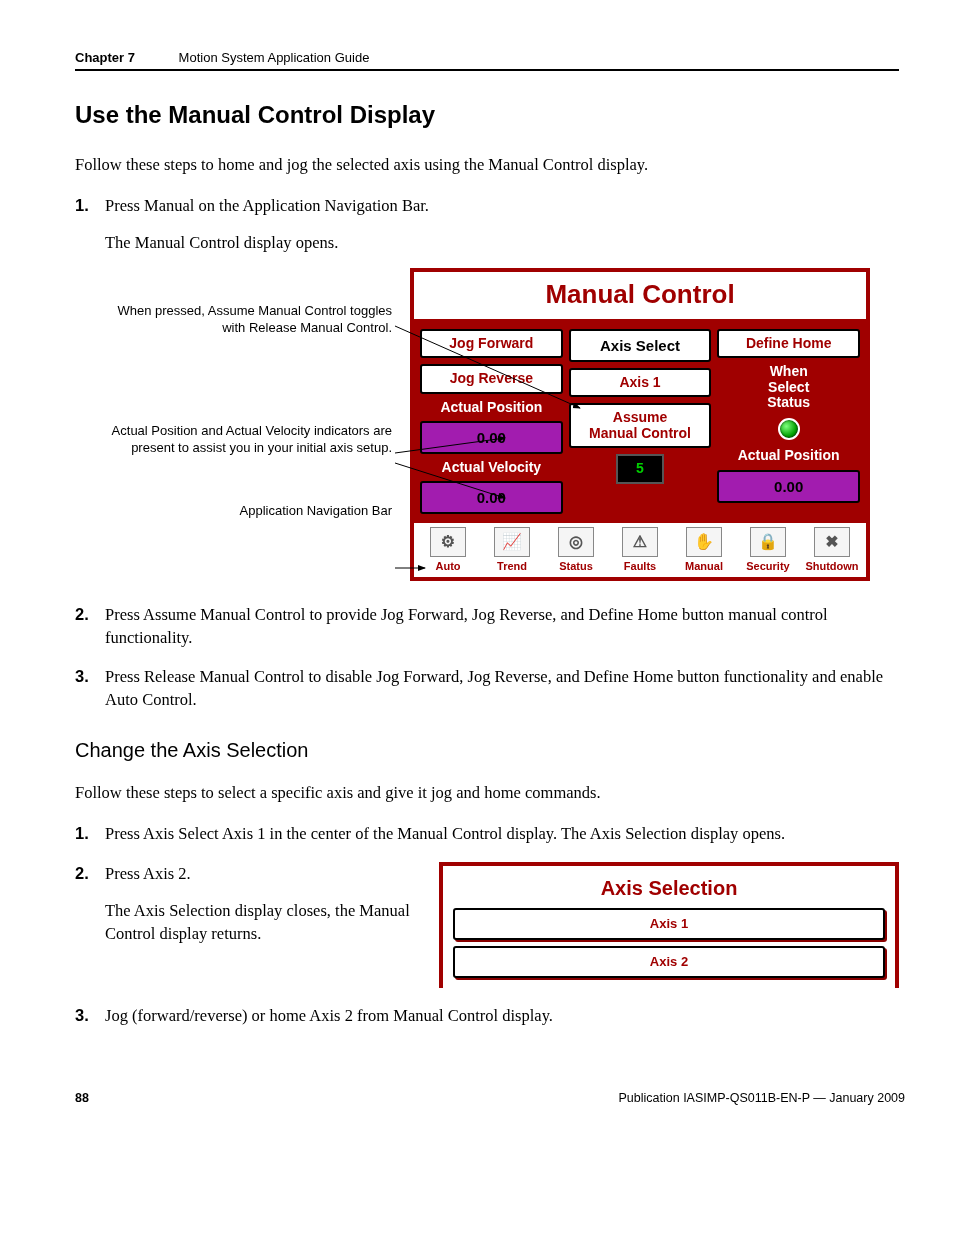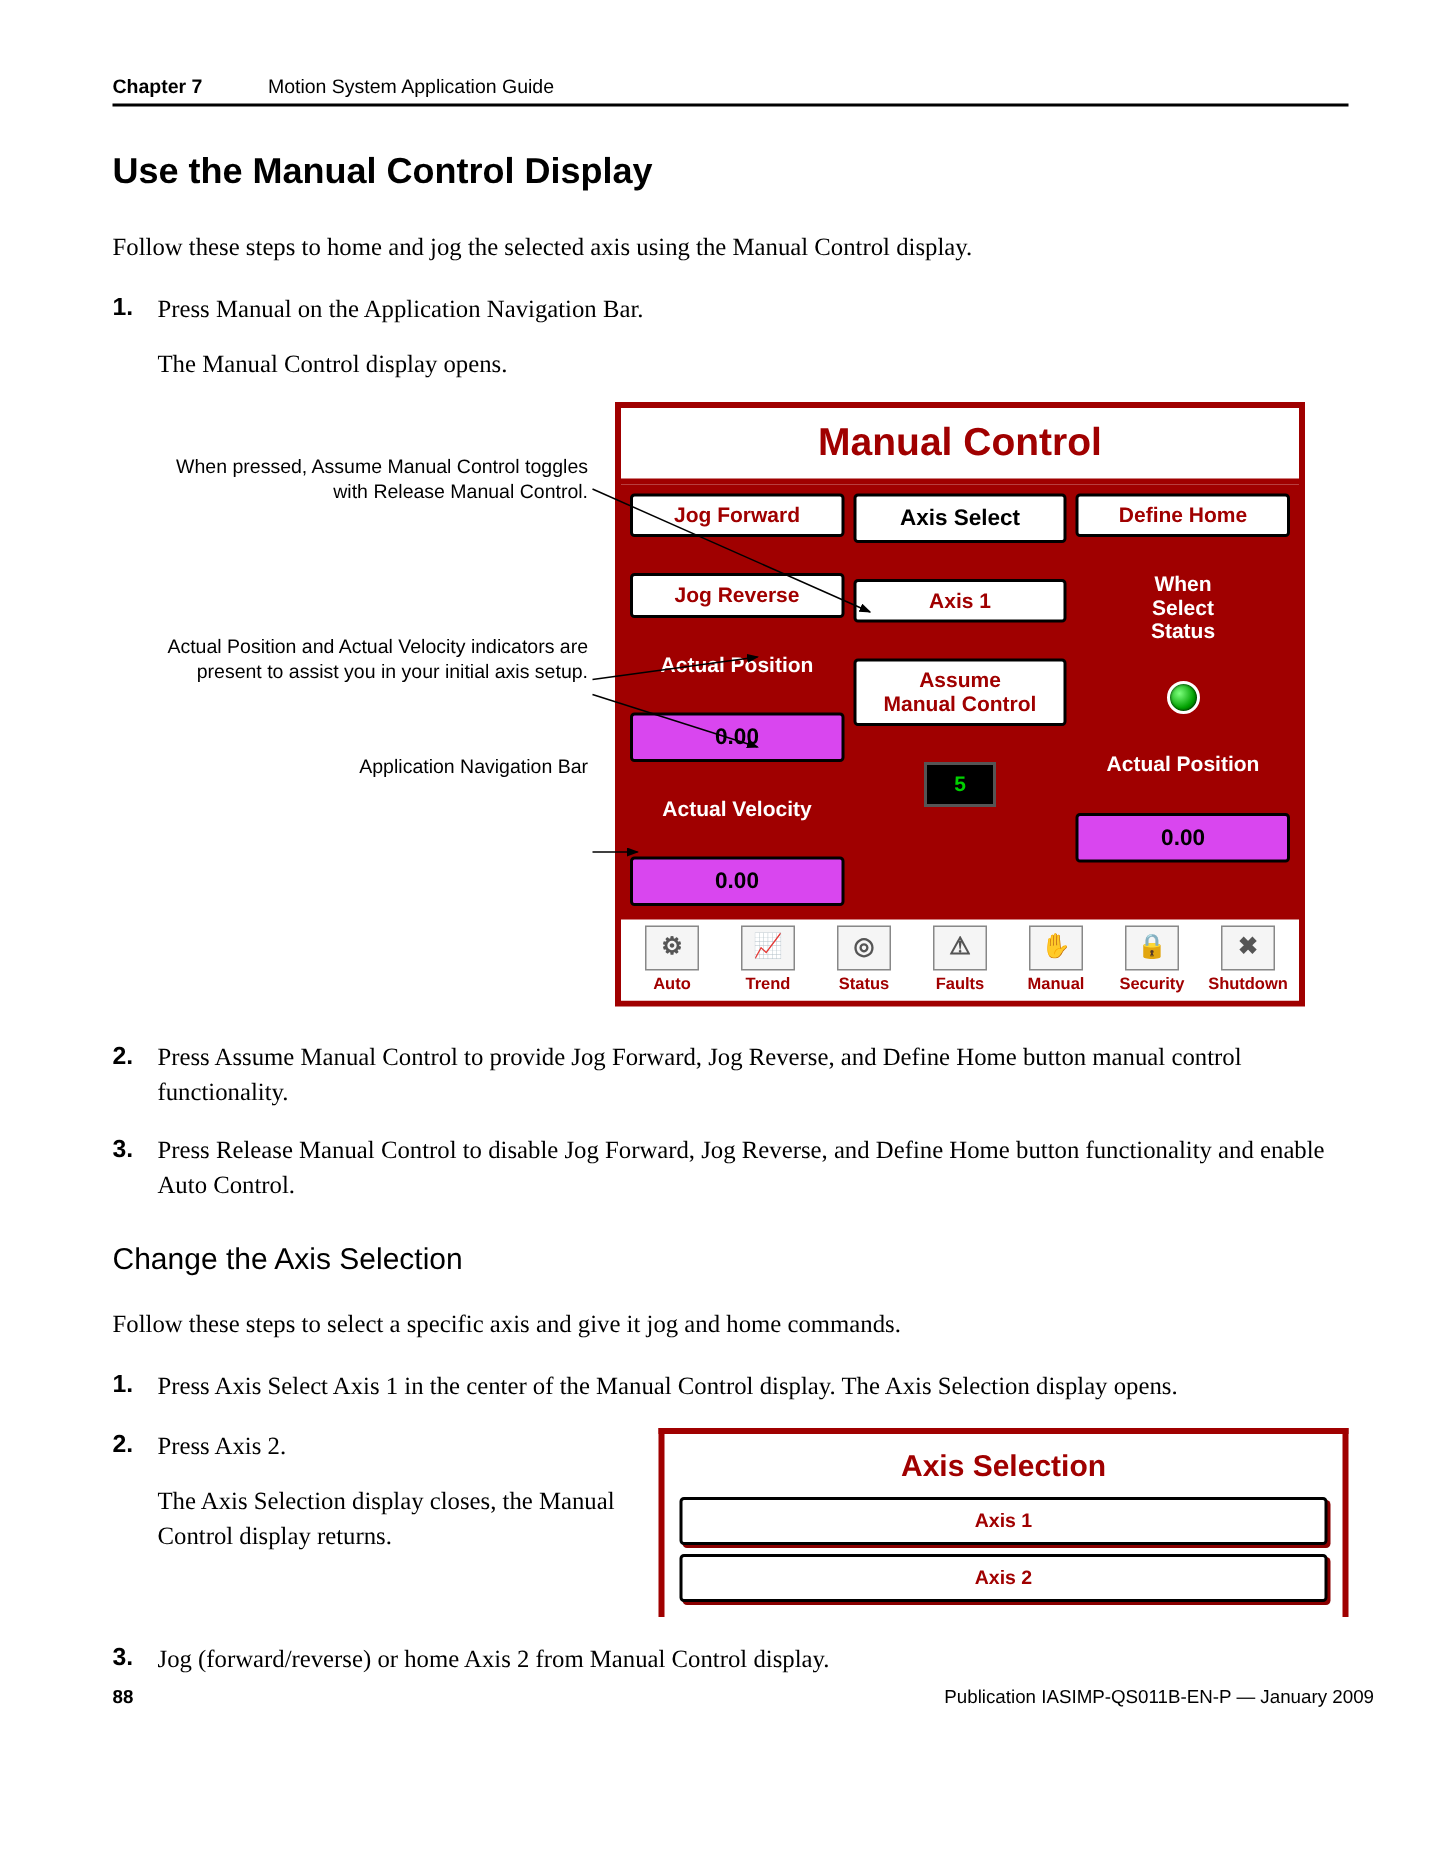--- a/index.html
+++ b/index.html
@@ -57,41 +57,41 @@
     color: #a00000;
     padding: 4px 0 6px 0;
     border-bottom: 4px solid #a00000;
   }
   .hmi-body {
     background: #a00000;
     display: flex;
     padding: 6px;
     gap: 6px;
   }
-  .col { flex: 1; display: flex; flex-direction: column; gap: 24px; align-items: stretch; }
+  .col { flex: 1; display: flex; flex-direction: column; gap: 6px; align-items: stretch; }
   .btn {
     background: #fff;
     border: 2px solid #000;
     border-radius: 3px;
     color: #a00000;
     font-weight: bold;
     font-size: 14px;
     text-align: center;
     padding: 5px 2px;
     line-height: 1.1;
   }
   .lbl-white {
     color: #fff;
     font-weight: bold;
     font-size: 14px;
     text-align: center;
     line-height: 1.1;
   }
   .valbox {
-    background: #d946ef;
+    background: #a21caf;
     border: 2px solid #000;
     border-radius: 3px;
     color: #000;
     font-weight: bold;
     font-size: 15px;
     text-align: center;
     padding: 4px 2px;
   }
   .spbox {
     background: #000;
@@ -167,21 +167,21 @@
     padding: 5px;
     margin-bottom: 6px;
     background: #fff;
     box-shadow: 2px 2px 0 #8a0000;
   }
 
   .footer {
     position: absolute;
     bottom: 35px;
     left: 75px;
-    right: 38px;
+    right: 49px;
     display: flex;
     justify-content: space-between;
     font-family: Arial, sans-serif;
     font-size: 12.5px;
   }
   .footer .pn { font-weight: bold; }
 
   svg.leader { position: absolute; pointer-events: none; }
 </style>
 </head>

